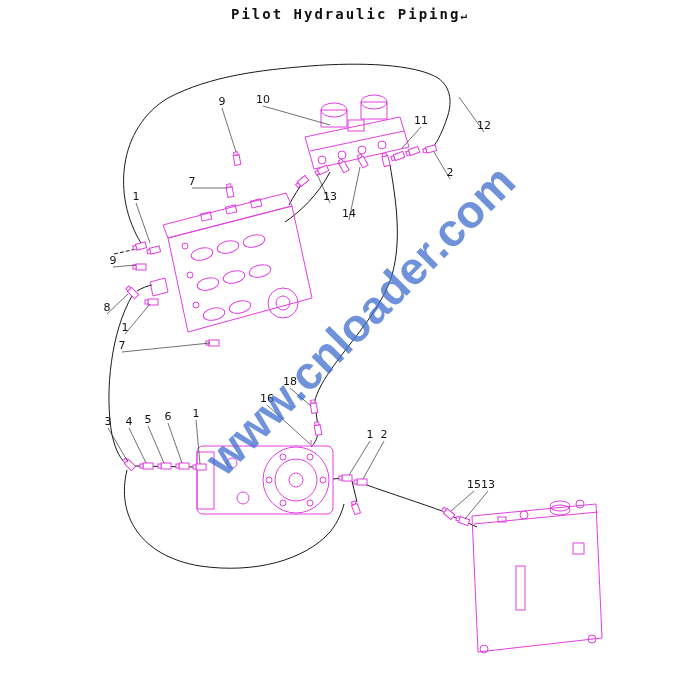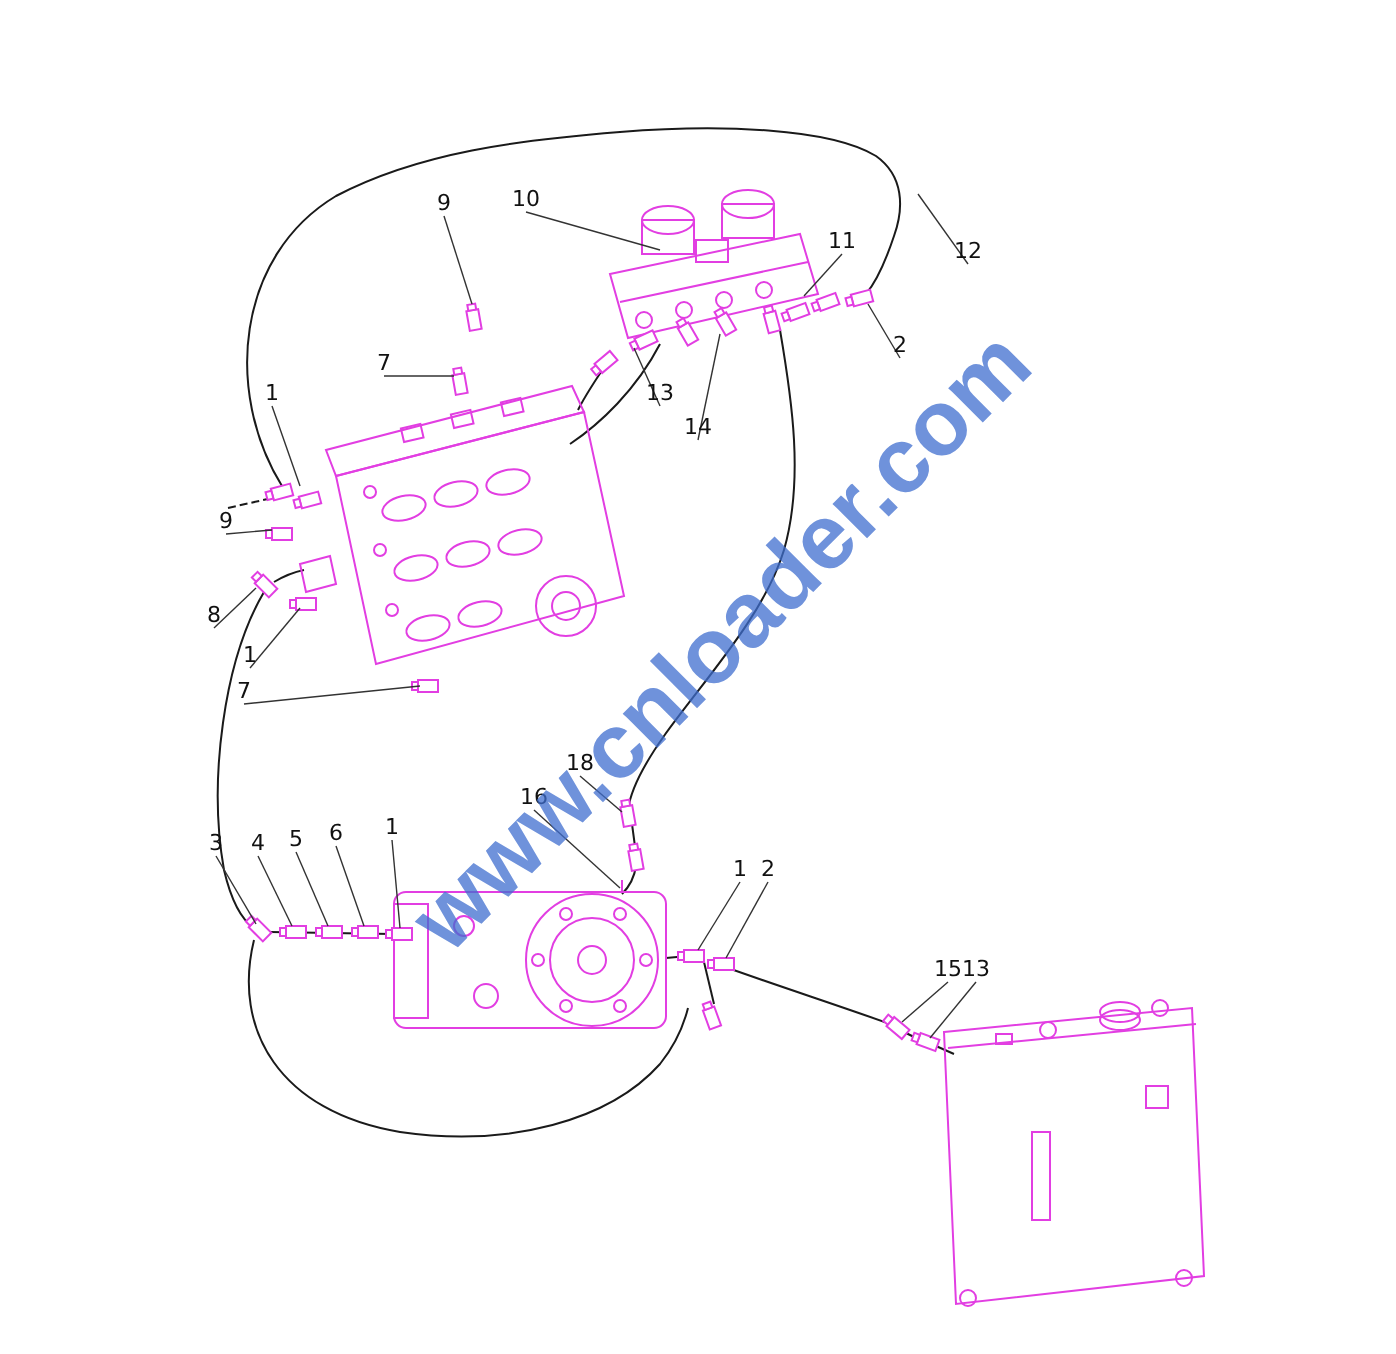--- a/index.html
+++ b/index.html
@@ -12,20 +12,23 @@
   #watermark{position:absolute;left:360px;top:320px;transform:translate(-50%,-50%) rotate(-45deg);
          font-family:"Liberation Sans", sans-serif;font-size:46px;font-weight:bold;
          color:#3f6ecf;opacity:0.75;white-space:nowrap;pointer-events:none;}
   svg text.callout{font-family:"DejaVu Sans", sans-serif;font-size:11px;fill:#111;}
 </style>
 </head>
 <body>
 
 <div id="page">
 
+  <div id="title">
+    <span>Pilot Hydraulic Piping</span><span class="suffix">↵</span>
+  </div>
 
   <div id="watermark">www.cnloader.com</div>
 
   <svg id="diagram" width="698" height="677" viewBox="0 0 698 677" xmlns="http://www.w3.org/2000/svg">
 
     <g stroke="#1a1a1a" fill="none" stroke-width="1">
       <path d="M 141 243 C 112 196, 118 128, 168 98 C 210 76, 260 70, 310 66 C 360 62, 415 64, 438 78 C 452 88, 452 104, 447 118 C 443 130, 438 141, 433 147"></path>
       <path d="M 330 172 C 318 195, 300 212, 285 222"></path>
       <path d="M 306 178 C 299 188, 293 197, 289 205"></path>
       <path d="M 390 165 C 396 200, 402 240, 392 275 C 382 308, 352 340, 332 368 C 320 385, 315 397, 314 405"></path>

